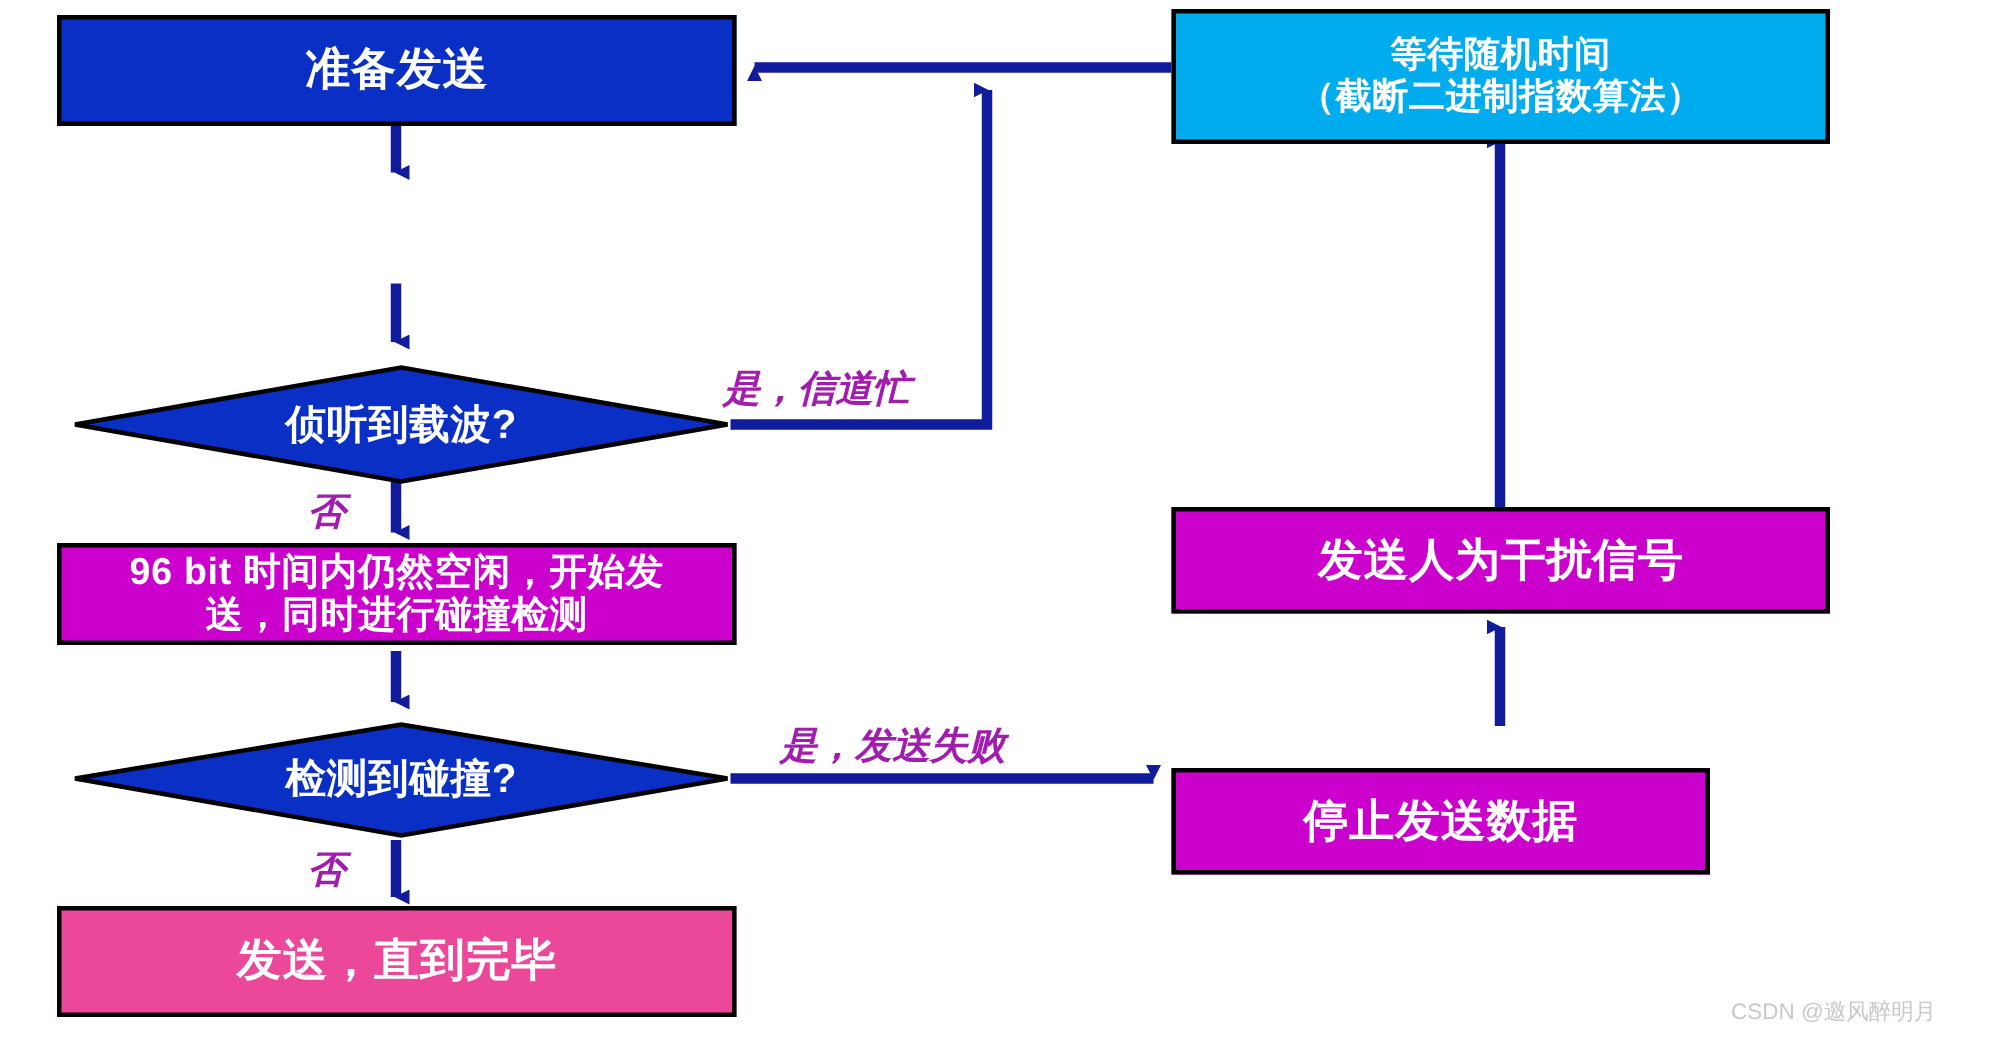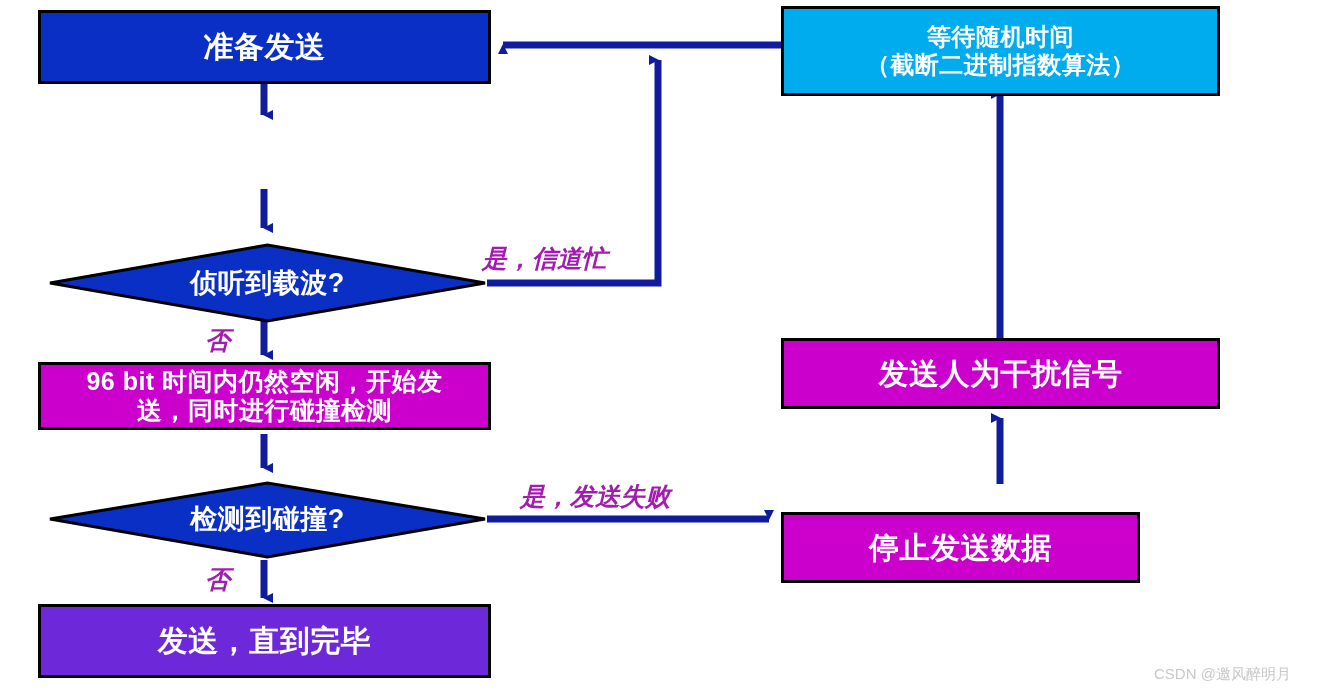--- a/index.html
+++ b/index.html
@@ -44,21 +44,21 @@
   }
   .node .txt {
     display: block;
     white-space: pre-line;
     padding: 0 6px;
   }
 
   .c-blue    { background: #0A2FC4; }
   .c-magenta { background: #CC00CC; }
   .c-cyan    { background: #00ACEE; }
-  .c-green   { background: #6d28d9; text-align: center; }
+  .c-green   { background: #ec4899; text-align: center; }
 
   
   .diamond {
     position: absolute;
     z-index: 3;
   }
   .diamond svg {
     position: absolute;
     left: 0;
     top: 0;

